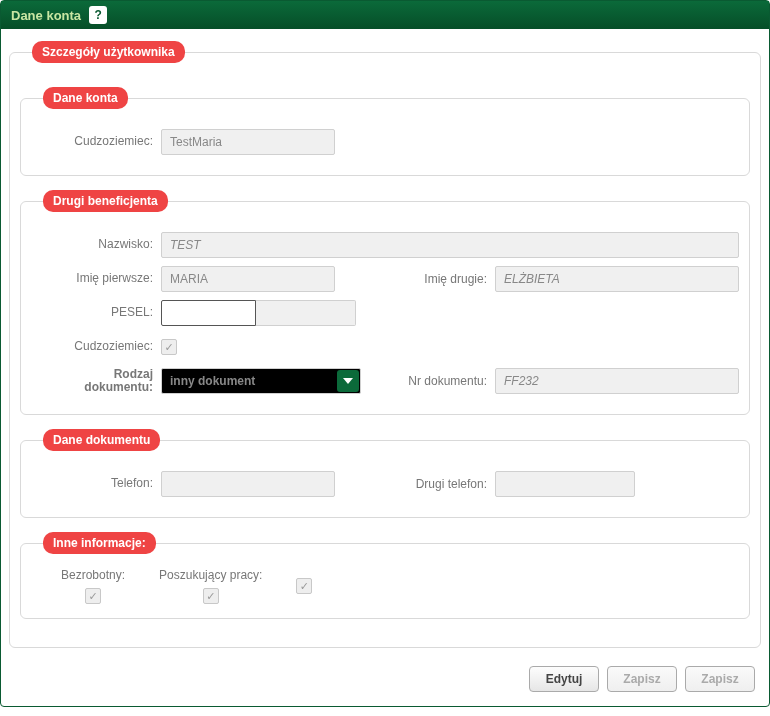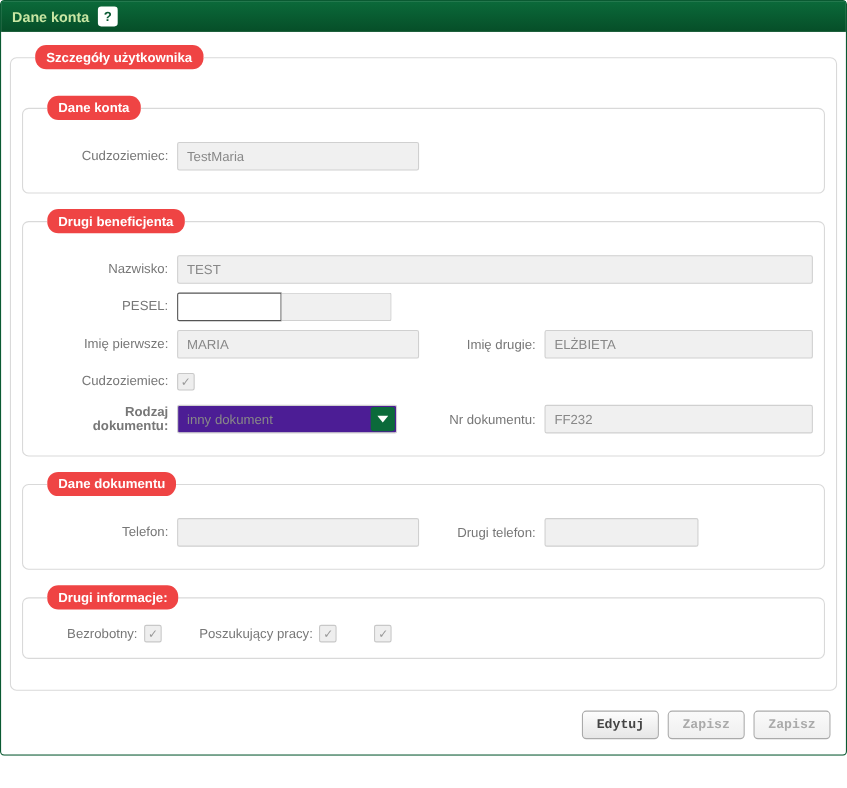--- a/index.html
+++ b/index.html
@@ -68,61 +68,62 @@
   .label-right { flex: 0 0 110px; text-align: right; color:#777; padding-right: 8px; }
   input[type="text"].fld, .fld {
     height: 26px;
     border: 1px solid #d0d0d0;
     background: #f0f0f0;
     color: #888;
     padding: 0 8px;
     border-radius: 2px;
     font-size: 12px;
   }
-  .fld.w200 { width: 220px; }
-  .fld.wfull { flex: 1; }
+  .fld.w200 { width: 174px; }
+  .fld.wfull { flex: 1; font-style: italic; }
   .pesel-wrap { display:flex; gap:0; }
   .pesel1 { width: 95px; height:26px; border:1px solid #555; background:#fff; padding:0 6px; border-radius:2px 0 0 2px; }
   .pesel2 { width: 100px; height:26px; border:1px solid #d0d0d0; border-left:0; background:#f0f0f0; border-radius:0 2px 2px 0; }
   .chk {
     width:16px; height:16px;
     border:1px solid #c8c8c8;
     background:#eee;
     display:inline-flex; align-items:center; justify-content:center;
     font-size:12px; color:#999;
     border-radius:2px;
   }
   .chk.checked::after { content:"✓"; font-size:11px; color:#999; }
   .sel-wrap { position:relative; display:flex; align-items:center; }
   .sel {
     width: 200px; height:26px;
-    border:1px solid #d0d0d0; background:#4c1d95; color:#888;
+    border:1px solid #d0d0d0; background:#000000; color:#888;
     padding:0 30px 0 8px; border-radius:2px;
     display:flex; align-items:center;
     font-size:12px;
+    font-weight:bold;
   }
   .sel-btn {
     position:absolute; right:2px; top:2px;
     width:22px; height:22px;
     background:#0b6a3a; border-radius:3px;
     display:flex; align-items:center; justify-content:center;
     cursor:pointer;
   }
   .sel-btn svg { width:10px; height:10px; fill:#fff; }
   .buttons { display:flex; justify-content:flex-end; gap:8px; padding: 4px 6px 4px 0; }
   .btn {
     height: 26px; min-width: 70px;
     border: 1px solid #aaa; border-radius:4px;
     background: linear-gradient(#fdfdfd, #e6e6e6);
     font-weight:bold; color:#444; font-size:12px;
-    padding: 0 12px; cursor:pointer;font-family:Liberation Mono, monospace;
+    padding: 0 12px; cursor:pointer;
   }
   .btn.disabled { color:#aaa; background:linear-gradient(#fafafa,#efefef); cursor:default; }
   .inner-row { display:flex; align-items:center; gap:34px; flex-wrap:wrap; padding-left: 30px; }
-  .inner-item { display:flex; align-items:center; gap:6px; color:#777; }
+  .inner-item { display:flex; align-items:center; gap:6px; color:#777;flex-direction:column; }
 </style>
 </head>
 <body>
 
 <div class="window">
   <div class="titlebar">
     <span class="titlebar-title">Dane konta</span>
     <span class="help-btn">?</span>
   </div>
 
@@ -146,36 +147,36 @@
 
         <div class="row">
           <div class="col-left" style="flex:0 0 100%;">
             <span class="label">Nazwisko:</span>
             <input type="text" class="fld wfull" readonly="" value="TEST" style="">
           </div>
         </div>
 
         <div class="row">
           <div class="col-left">
+            <span class="label">Imię pierwsze:</span>
+            <input type="text" class="fld w200" readonly="" value="MARIA" style="">
+          </div>
+          <div class="col-right">
+            <span class="label-right">Imię drugie:</span>
+            <input type="text" class="fld wfull" readonly="" value="ELŻBIETA" style="">
+          </div>
+        </div>
+
+        <div class="row">
+          <div class="col-left">
             <span class="label">PESEL:</span>
             <span class="pesel-wrap">
               <input type="text" class="pesel1" value="" style="">
               <input type="text" class="pesel2" readonly="" value="" style="">
             </span>
-          </div>
-        </div>
-
-        <div class="row">
-          <div class="col-left">
-            <span class="label">Imię pierwsze:</span>
-            <input type="text" class="fld w200" readonly="" value="MARIA" style="">
-          </div>
-          <div class="col-right">
-            <span class="label-right">Imię drugie:</span>
-            <input type="text" class="fld wfull" readonly="" value="ELŻBIETA" style="">
           </div>
         </div>
 
         <div class="row">
           <div class="col-left">
             <span class="label">Cudzoziemiec:</span>
             <span class="chk checked"></span>
           </div>
         </div>
 
@@ -210,21 +211,21 @@
           </div>
           <div class="col-right">
             <span class="label-right">Drugi telefon:</span>
             <input type="text" class="fld" style="width: 140px;" readonly="" value="">
           </div>
         </div>
 
       </fieldset>
 
       <fieldset>
-        <legend>Drugi informacje:</legend>
+        <legend>Inne informacje:</legend>
         <div class="inner-row">
           <span class="inner-item">
             <span>Bezrobotny:</span>
             <span class="chk checked"></span>
           </span>
           <span class="inner-item">
             <span>Poszukujący pracy:</span>
             <span class="chk checked"></span>
           </span>
           <span class="inner-item">

